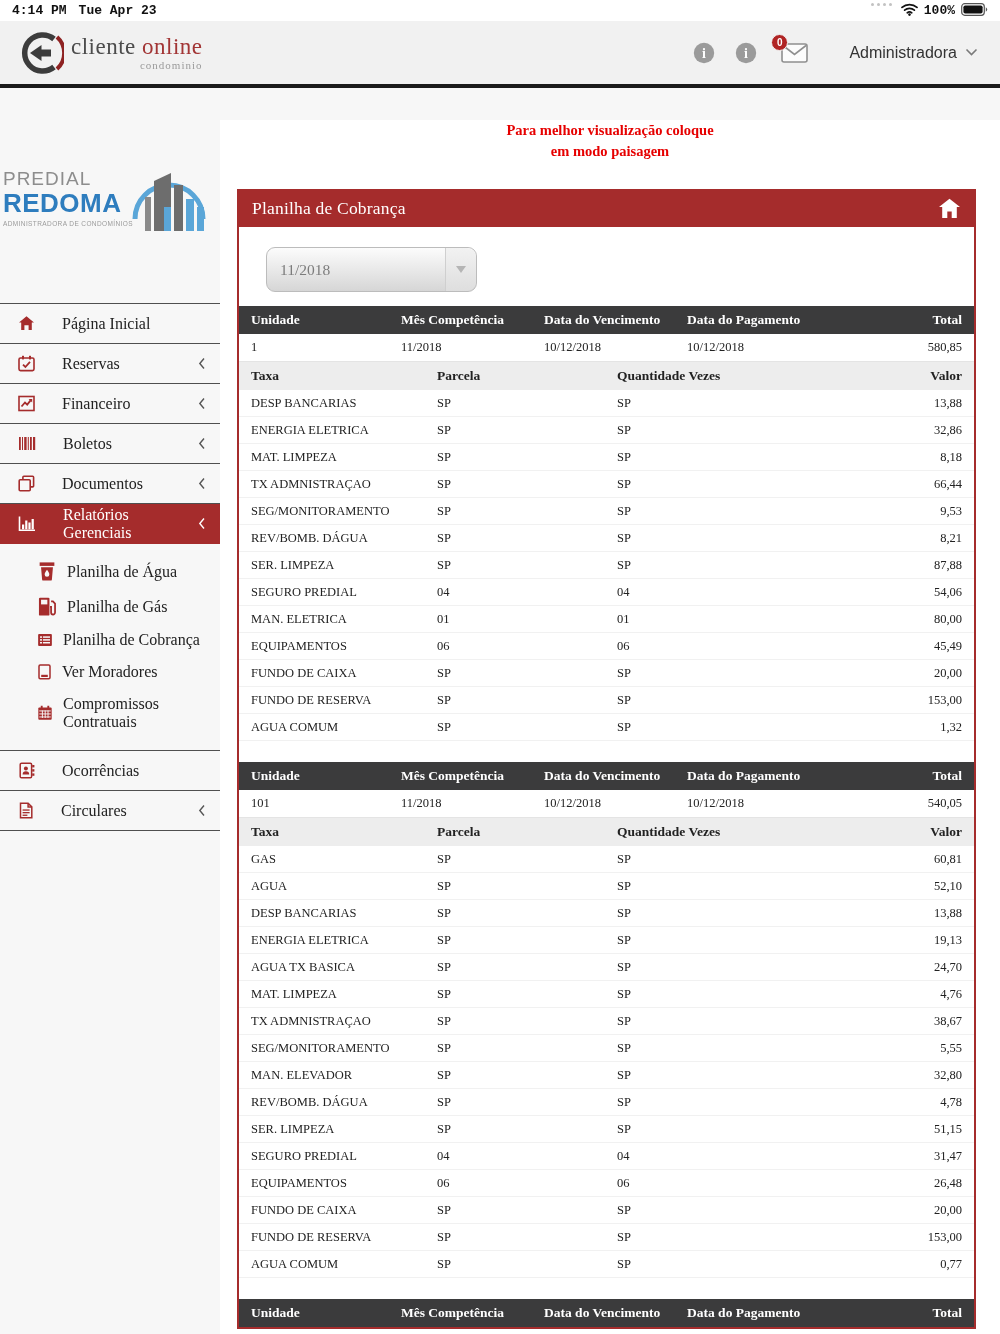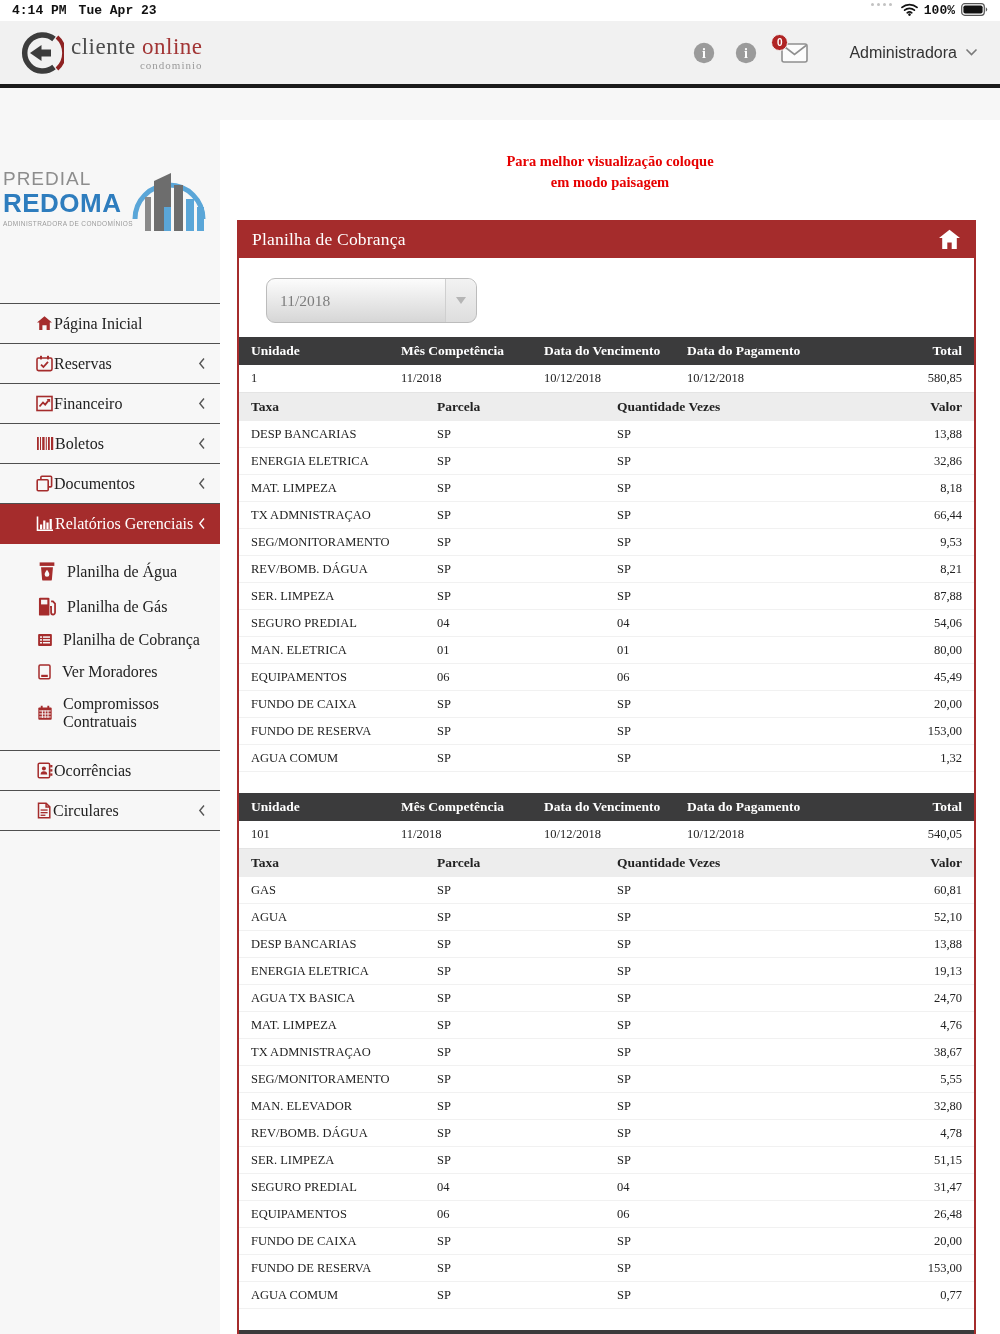--- a/index.html
+++ b/index.html
@@ -43,35 +43,35 @@
   
   .sidebar{position:absolute;top:92px;left:0;bottom:0;width:220px;background:#f7f7f7;}
   .side-logo{height:211px;display:flex;align-items:center;justify-content:center;}
   .slogo{display:flex;align-items:center;}
   .slogo-text{text-align:left;margin-right:-26px;position:relative;z-index:2;}
   .slogo-l1{font-family:"Liberation Sans",sans-serif;font-size:19px;color:#8d8d8d;letter-spacing:1px;}
   .slogo-l2{font-family:"Liberation Sans",sans-serif;font-size:26px;font-weight:bold;color:#2e7dbe;letter-spacing:.5px;line-height:1.05;}
   .slogo-l3{font-family:"Liberation Sans",sans-serif;font-size:6.5px;color:#9a9a9a;letter-spacing:.4px;margin-top:3px;}
   .menu{border-top:1px solid #4f4f4f;}
   .side-item{
-    height:40px;display:flex;align-items:center;gap:1px;padding:0 14px 0 36px;
+    height:40px;display:flex;align-items:center;gap:27px;padding:0 14px 0 18px;
     border-bottom:1px solid #4f4f4f;color:#a52c2c;cursor:pointer;box-sizing:border-box;
   }
   .side-item .lbl{font-size:16px;color:#222;flex:1;}
   .side-item .chev{color:#555;display:flex;}
   .side-item.active{background:#a52c2c;border-bottom-color:#a52c2c;color:#fff;}
   .side-item.active .lbl{color:#fff;}
   .side-item.active .chev{color:#fff;}
   .submenu{padding:10px 0 12px 0;border-bottom:1px solid #4f4f4f;}
   .sub-item{display:flex;align-items:center;gap:10px;padding:7px 10px 7px 37px;color:#a52c2c;cursor:pointer;}
   .sub-item .lbl{font-size:16px;color:#222;}
   
   .main{position:absolute;left:220px;top:92px;right:0;bottom:0;background:#f7f7f7;}
   .content{position:absolute;left:0;right:0;top:28px;bottom:0;background:#fff;overflow:hidden;}
-  .notice{margin-top:31px;text-align:center;color:#e60000;font-weight:bold;font-size:14.5px;line-height:21px;}
+  .notice{text-align:center;color:#e60000;font-weight:bold;font-size:14.5px;line-height:21px;}
   .card{
     margin:27px 24px 0 17px;border:2px solid #a52c2c;border-top:none;background:#fff;
   }
   .card-banner{
     height:38px;background:#a52c2c;display:flex;align-items:center;justify-content:space-between;
     padding:0 13px;color:#fff;
   }
   .card-title{font-size:17.5px;letter-spacing:.2px;}
   .home-btn{display:flex;cursor:pointer;}
   .card-body{padding-top:20px;}

